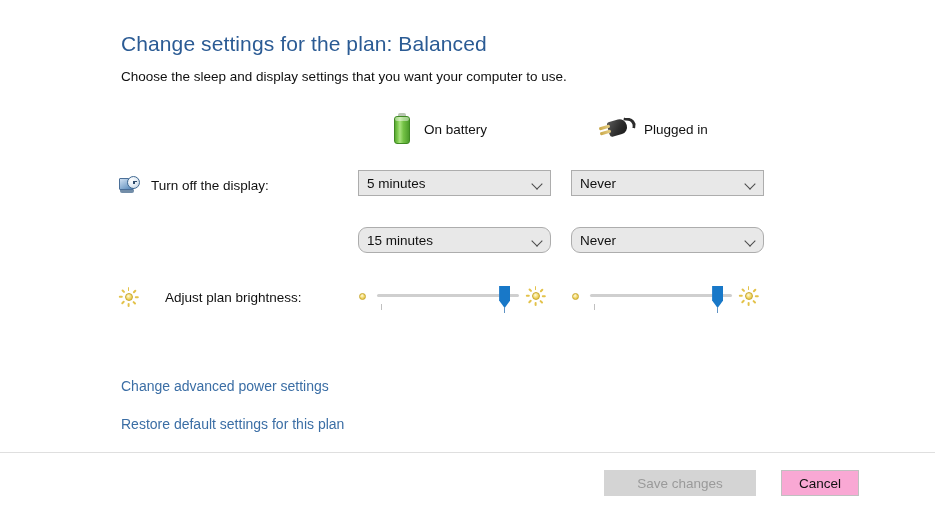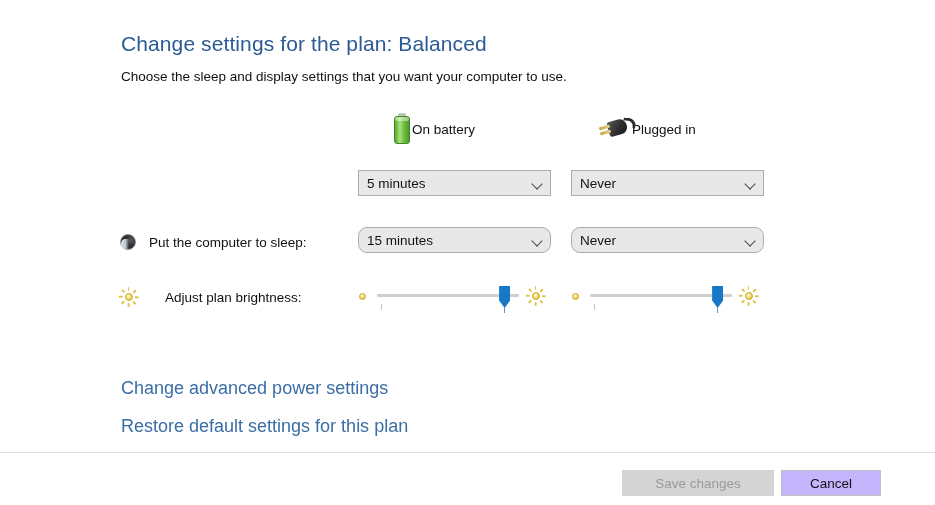--- a/index.html
+++ b/index.html
@@ -42,20 +42,21 @@
     white-space: nowrap;
   }
 
   
   .colhead {
     position: absolute;
     top: 112px;
     height: 34px;
     display: flex;
     align-items: center;
+    gap: 12px;
   }
   .colhead.battery { left: 392px; }
   .colhead.plugged { left: 598px; }
   .colhead-label {
     font-size: 13.5px;
     color: #111;
     white-space: nowrap;
   }
 
   
@@ -328,21 +329,21 @@
     top: 26px;
     width: 1px;
     height: 6px;
     background: #5f93c4;
   }
 
   
   .link {
     position: absolute;
     left: 121px;
-    font-size: 18px;
+    font-size: 14px;
     color: #3b6ea5;
     white-space: nowrap;
     cursor: pointer;
   }
   .link-advanced { top: 378px; }
   .link-restore { top: 416px; }
 
   
   .divider {
     position: absolute;
@@ -358,31 +359,31 @@
     height: 26px;
     font-size: 13.5px;
     font-family: "Liberation Sans", sans-serif;
     display: flex;
     align-items: center;
     justify-content: center;
     box-sizing: border-box;
     border: 1px solid #c4c4c4;
   }
   .btn-save {
-    left: 622px;
+    left: 604px;
     width: 152px;
     background: #d4d4d4;
     border-color: #d4d4d4;
     color: #9a9a9a;
     cursor: default;
   }
   .btn-cancel {
     left: 781px;
-    width: 100px;
-    background: #c4b5fd;
+    width: 78px;
+    background: #f9a8d4;
     border-color: #c0c0c0;
     color: #111111;
     cursor: pointer;
   }
 </style>
 </head>
 <body>
 
 <div class="page">
 
@@ -401,38 +402,41 @@
   <div class="colhead plugged">
     <span class="ico-plug">
       <span class="cord"></span>
         <span class="head"></span>
       <span class="prong p1"></span>
         <span class="prong p2"></span>
     </span>
     <span class="colhead-label">Plugged in</span>
   </div>
 
+  <div class="row-label row1">
+    <span class="ico-display">
+      <span class="screen"></span>
+        <span class="base"></span>
+      <span class="clock"></span>
+        <span class="hand-h"></span>
+        <span class="hand-m"></span>
+    </span>
+    <span class="txt">Turn off the display:</span>
+  </div>
 
   <div class="dropdown dd-bat dd-r1">
     <span class="val">5 minutes</span>
     <span class="chev"></span>
   </div>
 
   <div class="dropdown dd-plg dd-r1">
     <span class="val">Never</span>
     <span class="chev"></span>
   </div>
 
-  <div class="row-label row2">
-    <span class="ico-sleep">
-      <span class="orb"></span>
-        <span class="hilite"></span>
-    </span>
-    <span class="txt">Put the computer to sleep:</span>
-  </div>
 
   <div class="dropdown dd-bat dd-r2">
     <span class="val">15 minutes</span>
     <span class="chev"></span>
   </div>
 
   <div class="dropdown dd-plg dd-r2">
     <span class="val">Never</span>
     <span class="chev"></span>
   </div>

